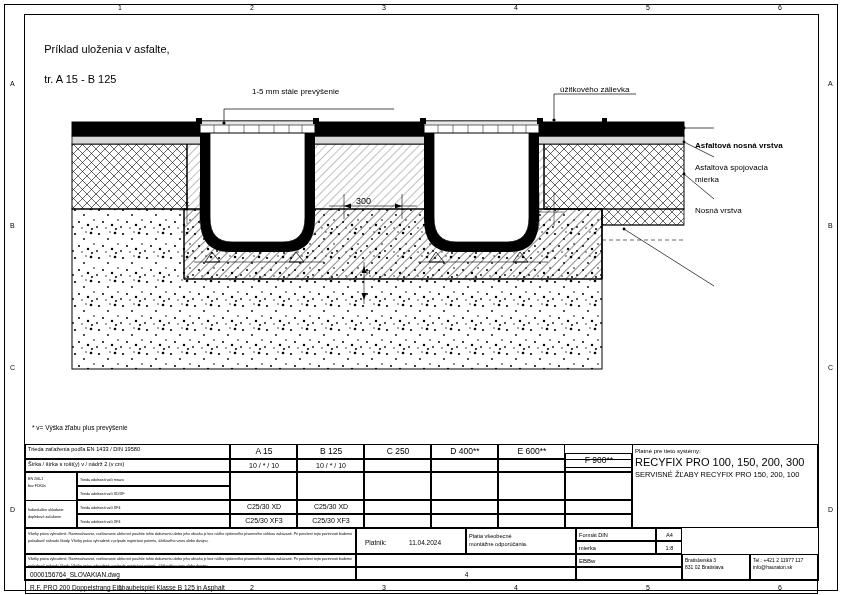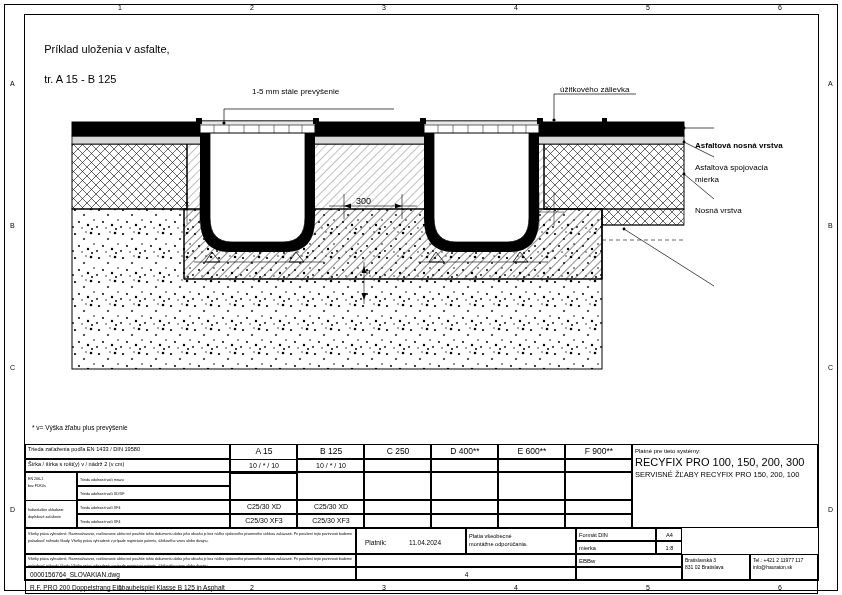--- a/index.html
+++ b/index.html
@@ -190,36 +190,36 @@
 
   <div class="note-bottom">* v= Výška žľabu plus prevýšenie</div>
 
   <div class="tbl">
 
     <div class="cell" style="left:0;top:0;width:793px;height:84px;border:0.5px solid #000;"></div>
 
     <div class="cell" style="left:0;top:0;width:205px;height:15px;">
         <div class="t">Trieda zaťaženia podľa EN 1433 / DIN 19580</div>
       </div>
-    <div class="cell ctr" style="left:205px;top:0;width:67px;height:30px;">
+    <div class="cell ctr" style="left:205px;top:0;width:67px;height:15px;">
         <div class="t ctr big" style="top:3px;">A 15</div>
       </div>
     <div class="cell ctr" style="left:272px;top:0;width:67px;height:15px;">
         <div class="t ctr big" style="top:3px;">B 125</div>
       </div>
     <div class="cell ctr" style="left:339px;top:0;width:67px;height:15px;">
         <div class="t ctr big" style="top:3px;">C 250</div>
       </div>
     <div class="cell ctr" style="left:406px;top:0;width:67px;height:15px;">
         <div class="t ctr big" style="top:3px;">D 400**</div>
       </div>
     <div class="cell ctr" style="left:473px;top:0;width:67px;height:15px;">
         <div class="t ctr big" style="top:3px;">E 600**</div>
       </div>
-    <div class="cell ctr" style="left:540px;top:0;width:67px;height:15px;">
+    <div class="cell ctr" style="left:540px;top:9px;width:67px;height:15px;">
         <div class="t ctr big" style="top:3px;">F 900**</div>
       </div>
 
     <div class="cell" style="left:0;top:15px;width:205px;height:13px;">
         <div class="t">Šírka / šírka s rošt(y) v / nádrž 2 (v cm)</div>
       </div>
     <div class="cell" style="left:205px;top:15px;width:67px;height:13px;">
         <div class="t ctr mid" style="top:2px;">10 / * / 10</div>
       </div>
     <div class="cell" style="left:272px;top:15px;width:67px;height:13px;">

